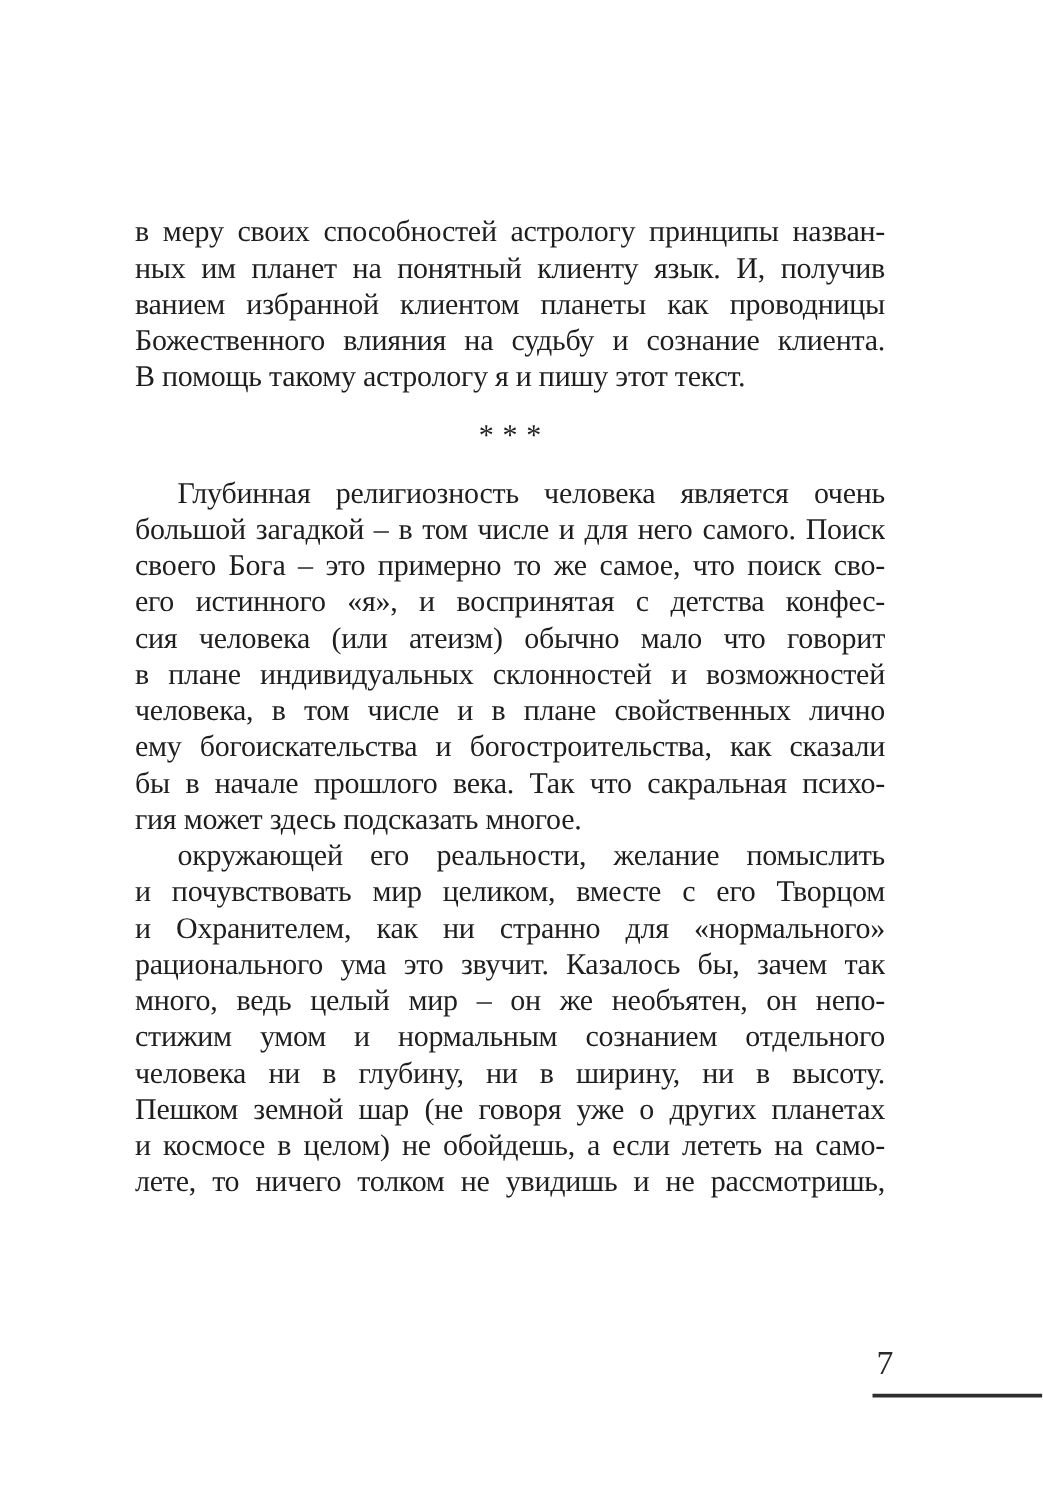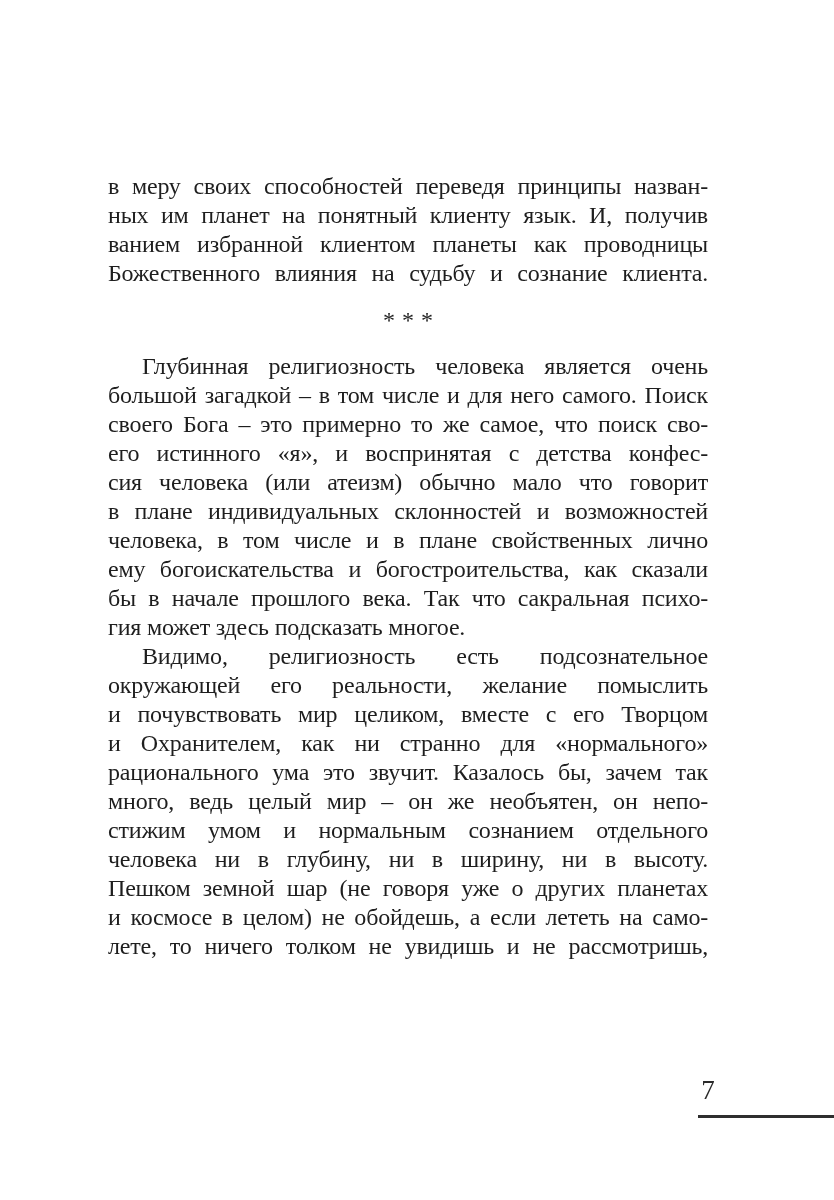--- a/index.html
+++ b/index.html
@@ -70,40 +70,40 @@
     height: 3px;
     background: #2e2e2e;
   }
 </style>
 </head>
 <body>
 
 <div class="page">
   <main class="text-block" id="text-block">
       <div class="para">
-        <div class="line">в меру своих способностей переведя принципы назван-</div>
+        <div class="line">в меру своих способностей астрологу принципы назван-</div>
         <div class="line">ных им планет на понятный клиенту язык. И, получив</div>
         <div class="line">ванием избранной клиентом планеты как проводницы</div>
         <div class="line">Божественного влияния на судьбу и сознание клиента.</div>
+        <div class="line last-left">В помощь такому астрологу я и пишу этот текст.</div>
       </div>
       <div class="separator">***</div>
       <div class="para indent">
         <div class="line">Глубинная религиозность человека является очень</div>
         <div class="line">большой загадкой – в том числе и для него самого. Поиск</div>
         <div class="line">своего Бога – это примерно то же самое, что поиск сво-</div>
         <div class="line">его истинного «я», и воспринятая с детства конфес-</div>
         <div class="line">сия человека (или атеизм) обычно мало что говорит</div>
         <div class="line">в плане индивидуальных склонностей и возможностей</div>
         <div class="line">человека, в том числе и в плане свойственных лично</div>
         <div class="line">ему богоискательства и богостроительства, как сказали</div>
         <div class="line">бы в начале прошлого века. Так что сакральная психо-</div>
         <div class="line last-left">гия может здесь подсказать многое.</div>
       </div>
       <div class="para indent">
-        <div class="line">Видимо, религиозность есть подсознательное</div>
         <div class="line">окружающей его реальности, желание помыслить</div>
         <div class="line">и почувствовать мир целиком, вместе с его Творцом</div>
         <div class="line">и Охранителем, как ни странно для «нормального»</div>
         <div class="line">рационального ума это звучит. Казалось бы, зачем так</div>
         <div class="line">много, ведь целый мир – он же необъятен, он непо-</div>
         <div class="line">стижим умом и нормальным сознанием отдельного</div>
         <div class="line">человека ни в глубину, ни в ширину, ни в высоту.</div>
         <div class="line">Пешком земной шар (не говоря уже о других планетах</div>
         <div class="line">и космосе в целом) не обойдешь, а если лететь на само-</div>
         <div class="line">лете, то ничего толком не увидишь и не рассмотришь,</div>

